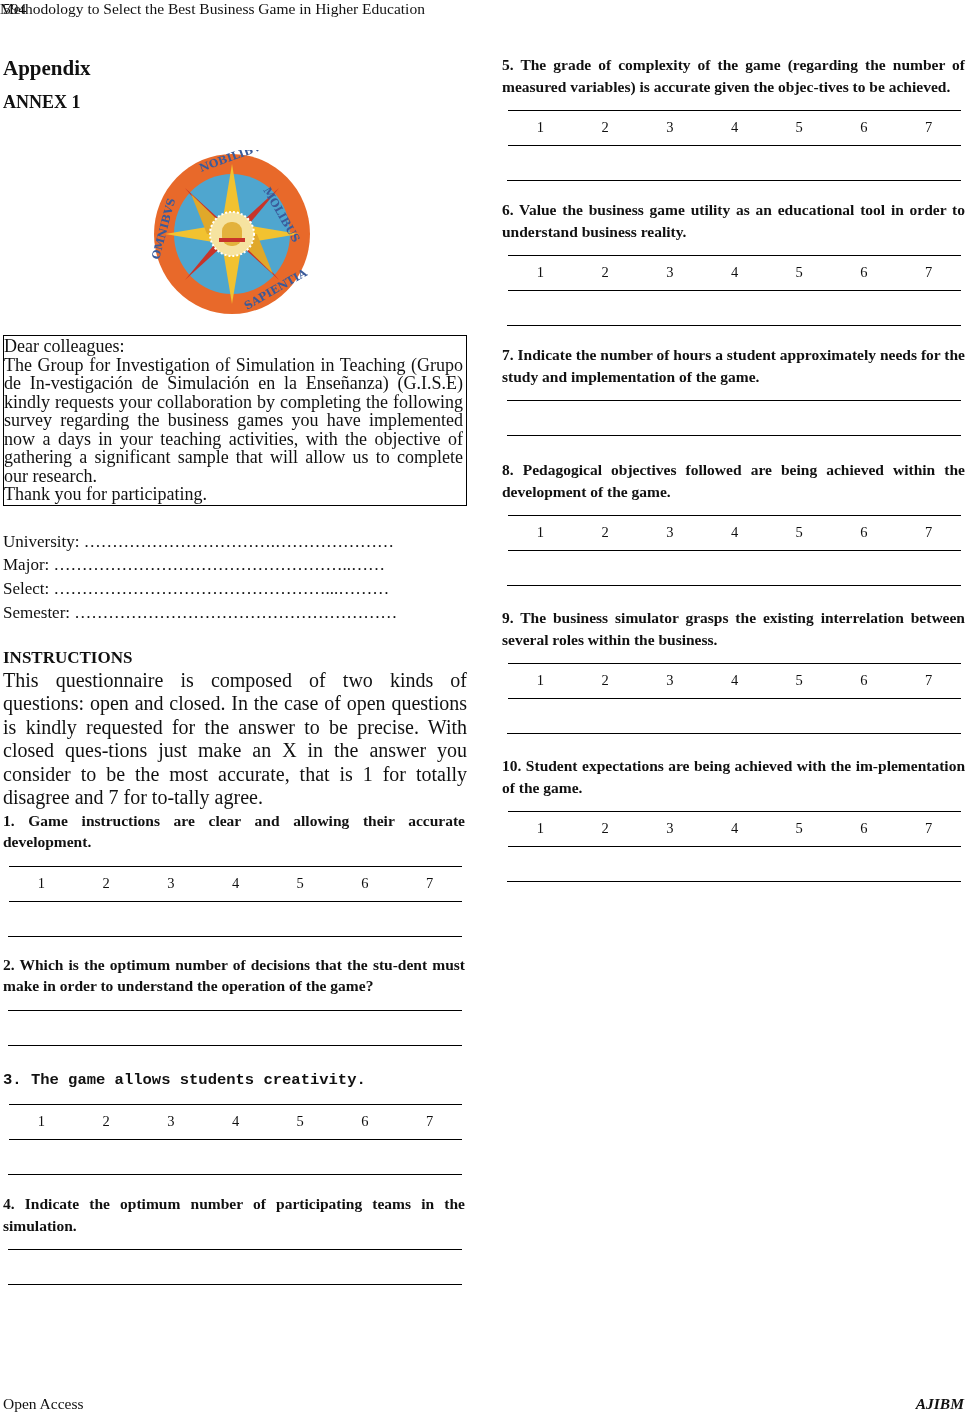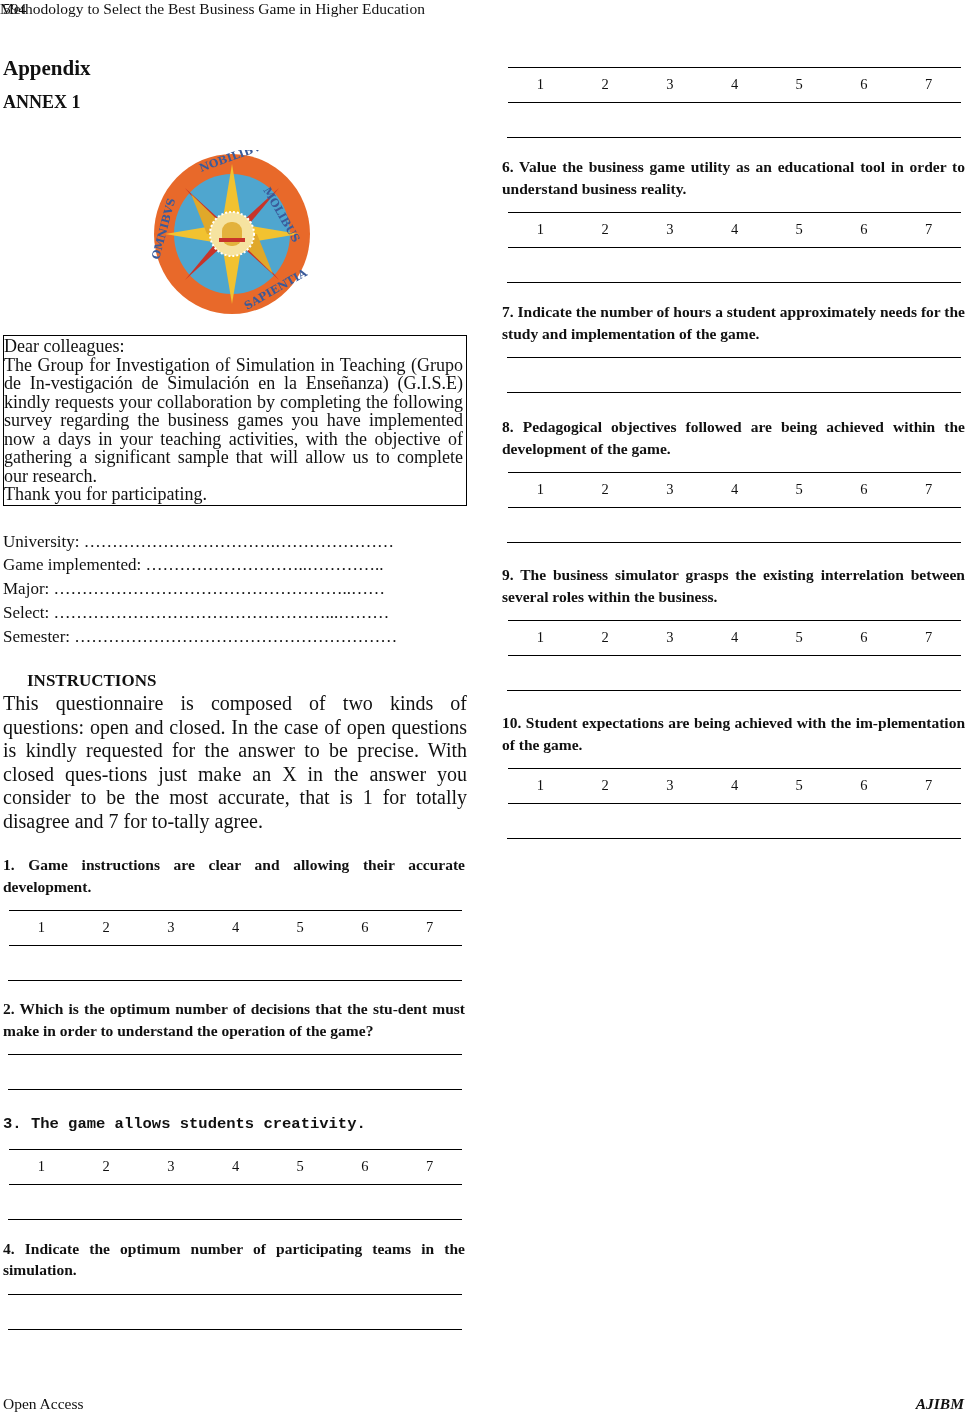--- a/index.html
+++ b/index.html
@@ -23,21 +23,21 @@
 
   .logo-wrap { width: 464px; height: 170px; position: relative; }
   .logo { position: absolute; left: 148px; top: 0; width: 162px; height: 168px; }
 
   .letter-box { border: 1px solid #000; padding: 1px 3px 1px 0px; font-size: 18px; line-height: 18.5px; text-align: justify; margin-top: 15px; }
   .letter-box p { margin: 0; }
 
   .fields { margin-top: 24px; font-size: 17px; line-height: 23.8px; }
   .fields div { white-space: nowrap; overflow: hidden; }
 
-  .instructions-title { margin-top: 22px; font-size: 17px; font-weight: bold; line-height: 22px; margin-left: 24px; }
+  .instructions-title { margin-top: 22px; font-size: 17px; font-weight: bold; line-height: 22px; }
   .instructions-body { font-size: 20px; line-height: 23.5px; text-align: justify; }
 
   .question { font-size: 15.5px; font-weight: bold; line-height: 21.5px; text-align: justify; }
   .q-left { width: 462px; }
   .q-right { width: 463px; }
 
   .scale { margin-left: 6px; width: 453px; border-top: 1.5px solid #000; border-bottom: 1.5px solid #000; height: 36px; display: flex; margin-top: 13px; }
   .scale span { flex: 1; text-align: center; font-size: 14.5px; line-height: 33px; }
   .answer-line { margin-left: 5px; width: 454px; border-bottom: 1.5px solid #000; height: 35px; }
   .open-top { margin-left: 5px; width: 454px; border-top: 1.5px solid #000; margin-top: 13px; height: 35px; }
@@ -88,30 +88,29 @@
   </div>
 
   <div class="letter-box">
     <p>Dear colleagues:</p>
     <p>The Group for Investigation of Simulation in Teaching (Grupo de In-vestigación de Simulación en la Enseñanza) (G.I.S.E) kindly requests your collaboration by completing the following survey regarding the business games you have implemented now a days in your teaching activities, with the objective of gathering a significant sample that will allow us to complete our research.</p>
     <p>Thank you for participating.</p>
   </div>
 
   <div class="fields">
     <div><span>University: </span><span>…………………………….…………………</span></div>
-    <div><span>Game implemented: </span><span>………………………..…………..</span></div>
     <div><span>Major: </span><span>……………………………………………..……</span></div>
     <div><span>Select: </span><span>…………………………………………...………</span></div>
     <div><span>Semester: </span><span>…………………………………………………</span></div>
   </div>
 
   <div class="instructions-title">INSTRUCTIONS</div>
   <div class="instructions-body">This questionnaire is composed of two kinds of questions: open and closed. In the case of open questions is kindly requested for the answer to be precise. With closed ques-tions just make an X in the answer you consider to be the most accurate, that is 1 for totally disagree and 7 for to-tally agree.</div>
 
-  <div class="question q-left" style="margin-top:21px;">1. Game instructions are clear and allowing their accurate development.</div>
+  <div class="question q-left" style="">1. Game instructions are clear and allowing their accurate development.</div>
   <div class="scale">
     <span>1</span>
     <span>2</span>
     <span>3</span>
     <span>4</span>
     <span>5</span>
     <span>6</span>
     <span>7</span>
   </div>
   <div class="answer-line"></div>
@@ -132,20 +131,21 @@
   </div>
   <div class="answer-line"></div>
 
   <div class="question q-left" style="margin-top:18px;">4. Indicate the optimum number of participating teams in the simulation.</div>
   <div class="open-top"></div>
   <div class="open-bottom"></div>
 </div>
 
 <div class="col col-right">
 
+  <div class="question q-right">5. The grade of complexity of the game (regarding the number of measured variables) is accurate given the objec-tives to be achieved.</div>
   <div class="scale">
     <span>1</span>
     <span>2</span>
     <span>3</span>
     <span>4</span>
     <span>5</span>
     <span>6</span>
     <span>7</span>
   </div>
   <div class="answer-line"></div>

